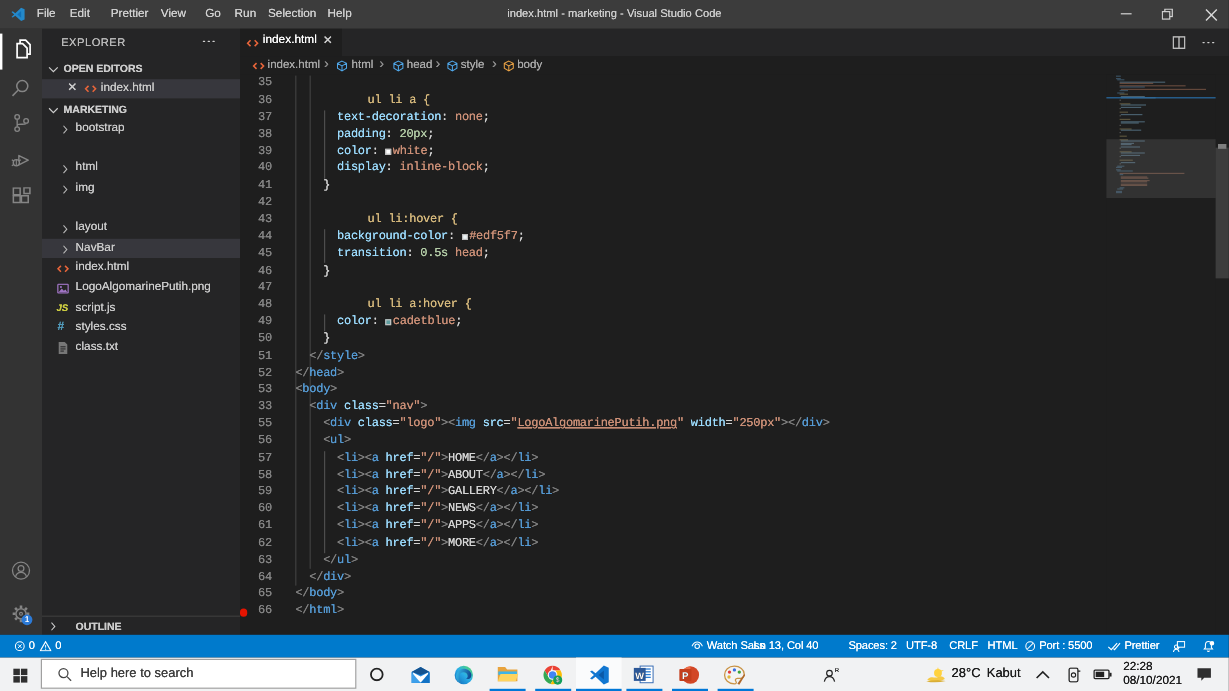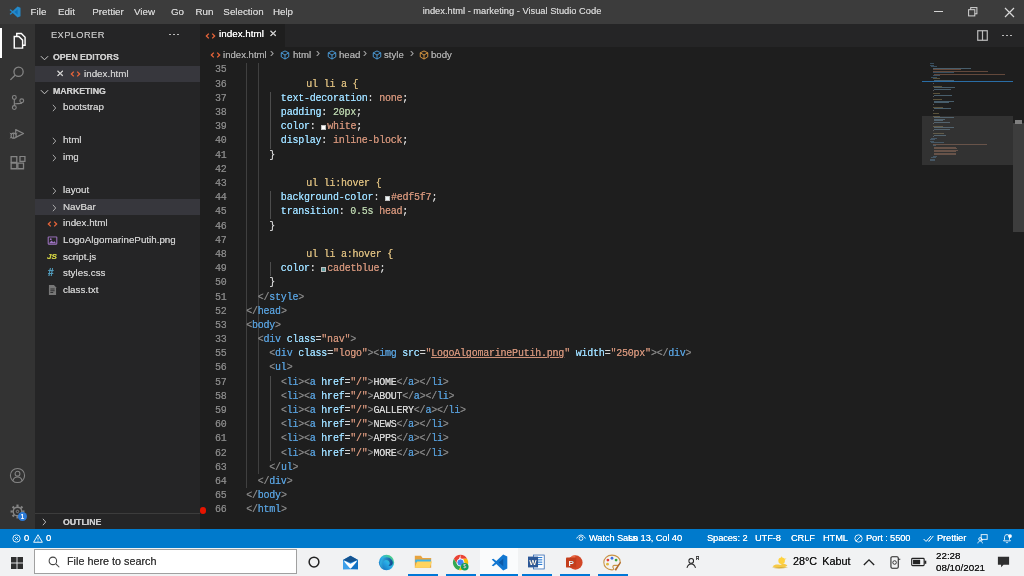--- a/index.html
+++ b/index.html
@@ -487,21 +487,21 @@
       <rect x="8.6" y="0" width="7.4" height="7.4" fill="#2f2f2f"></rect>
       <rect x="0" y="8.6" width="7.4" height="7.4" fill="#2f2f2f"></rect>
       <rect x="8.6" y="8.6" width="7.4" height="7.4" fill="#2f2f2f"></rect>
     </svg>
 
     <div class="abs" style="left:34px;top:1.5px;width:263px;height:24.5px;background:#ffffff;border:1px solid #a0a0a0">
       <svg class="abs" style="left:13px;top:6px" width="12" height="12" viewBox="0 0 16 16">
           <circle cx="6.5" cy="6.5" r="5" fill="none" stroke="#444" stroke-width="1.4"></circle>
           <line x1="10.5" y1="10.5" x2="15" y2="15" stroke="#444" stroke-width="1.4"></line>
         </svg>
-      <span class="abs" style="left:32px;top:5px;font-size:10.8px;color:#3c3c3c">File here to search</span>
+      <span class="abs" style="left:32px;top:5px;font-size:10.8px;color:#3c3c3c">Help here to search</span>
     </div>
 
     <svg class="abs" style="left:308px;top:8.5px" width="12" height="12" viewBox="0 0 16 16">
         <circle cx="8" cy="8" r="6.5" fill="none" stroke="#222222" stroke-width="2"></circle>
       </svg>
 
     <svg class="abs" style="left:342px;top:7px" width="17" height="15" viewBox="0 0 20 18">
       <path d="M1 6 L10 1 L19 6 L19 17 L1 17 Z" fill="#2089e0"></path>
       <path d="M1 6 L10 1 L19 6 L10 9 Z" fill="#15538f"></path>
       <path d="M2.5 6.5 L10 10.5 L17.5 6.5 L17.5 12 L10 16.5 L2.5 12 Z" fill="#ffffff"></path>

